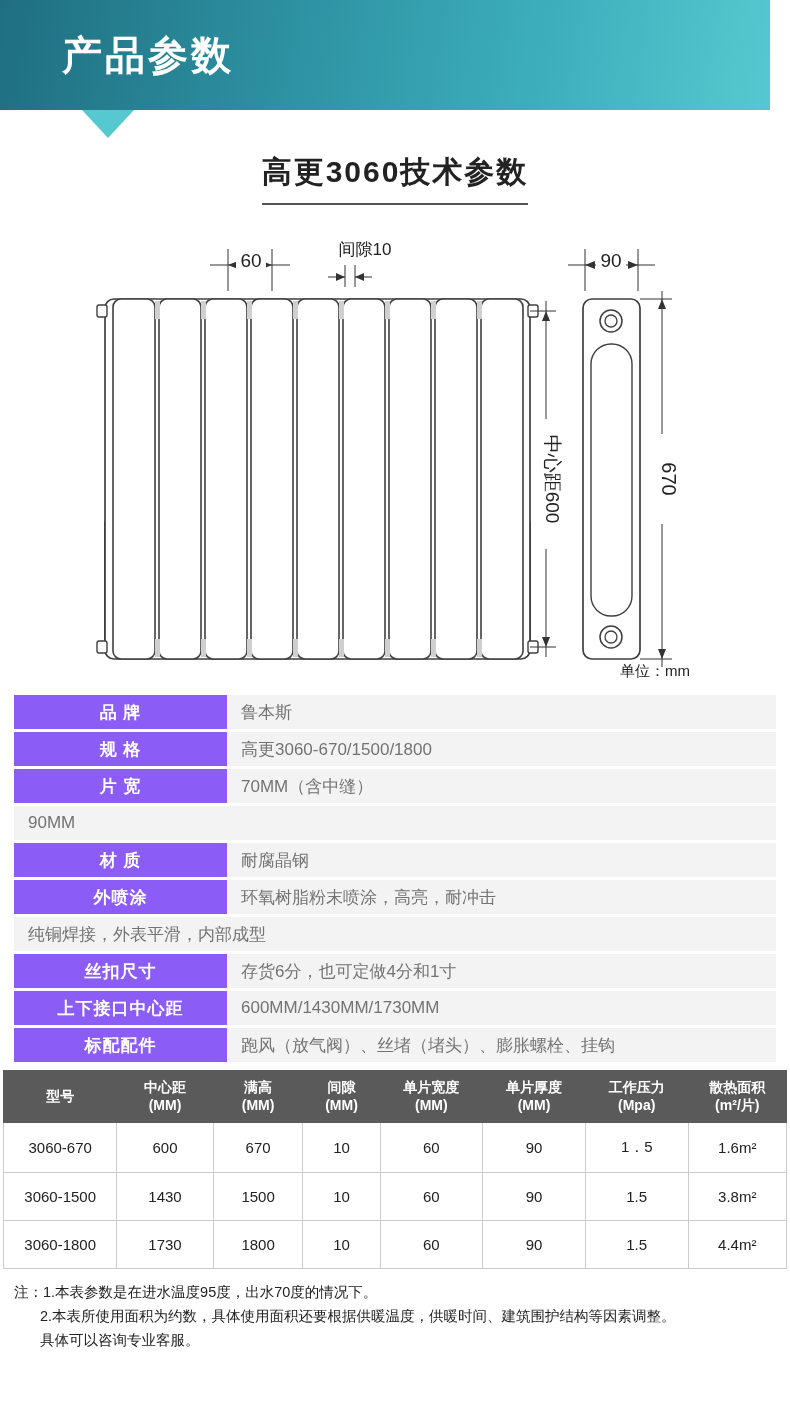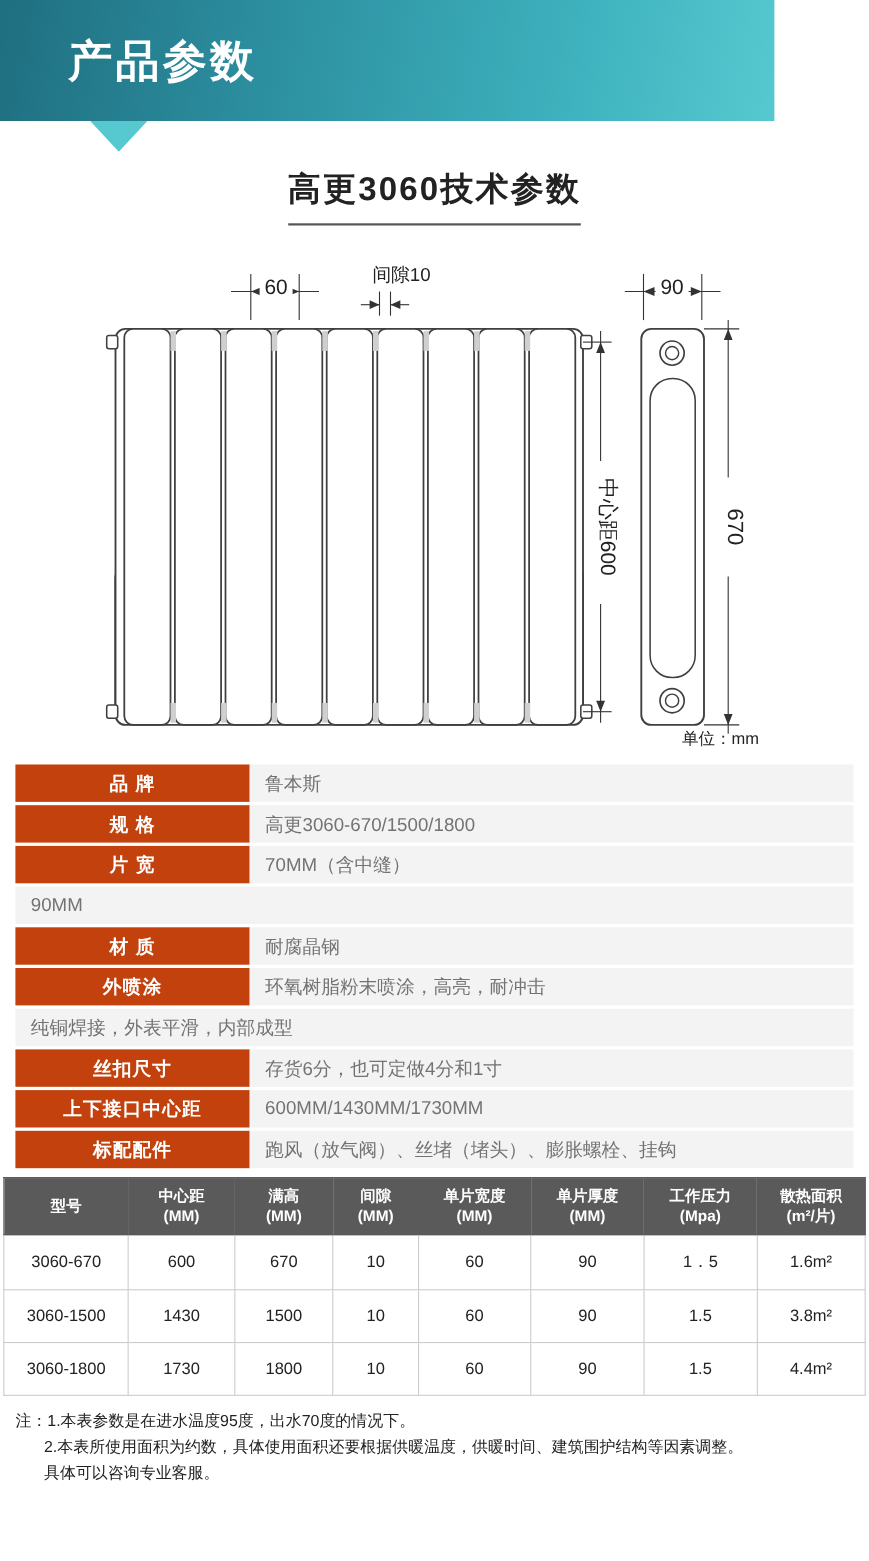--- a/index.html
+++ b/index.html
@@ -9,21 +9,21 @@
     height: 1419px;
     background: #ffffff;
     font-family: "Liberation Sans", "DejaVu Sans", sans-serif;
     color: #333;
     overflow: hidden;
   }
 
   
   .banner {
     position: relative;
-    width: 704px;
+    width: 770px;
     height: 110px;
     background: linear-gradient(100deg, #1f6f80 0%, #2c8fa0 35%, #3fb3bf 75%, #56c8cf 100%);
   }
   .banner-title {
     position: absolute;
     left: 62px;
     top: 28px;
     font-size: 40px;
     font-weight: bold;
     color: #ffffff;
@@ -76,21 +76,21 @@
     margin: 6px auto 0;
   }
   .spec-row {
     display: flex;
     align-items: stretch;
     margin-bottom: 3px;
     height: 34px;
   }
   .spec-key {
     width: 213px;
-    background: #c2410c;
+    background: #8b5cf6;
     color: #ffffff;
     font-size: 17px;
     font-weight: bold;
     display: flex;
     align-items: center;
     justify-content: center;
     letter-spacing: 1px;
   }
   .spec-val {
     flex: 1;

